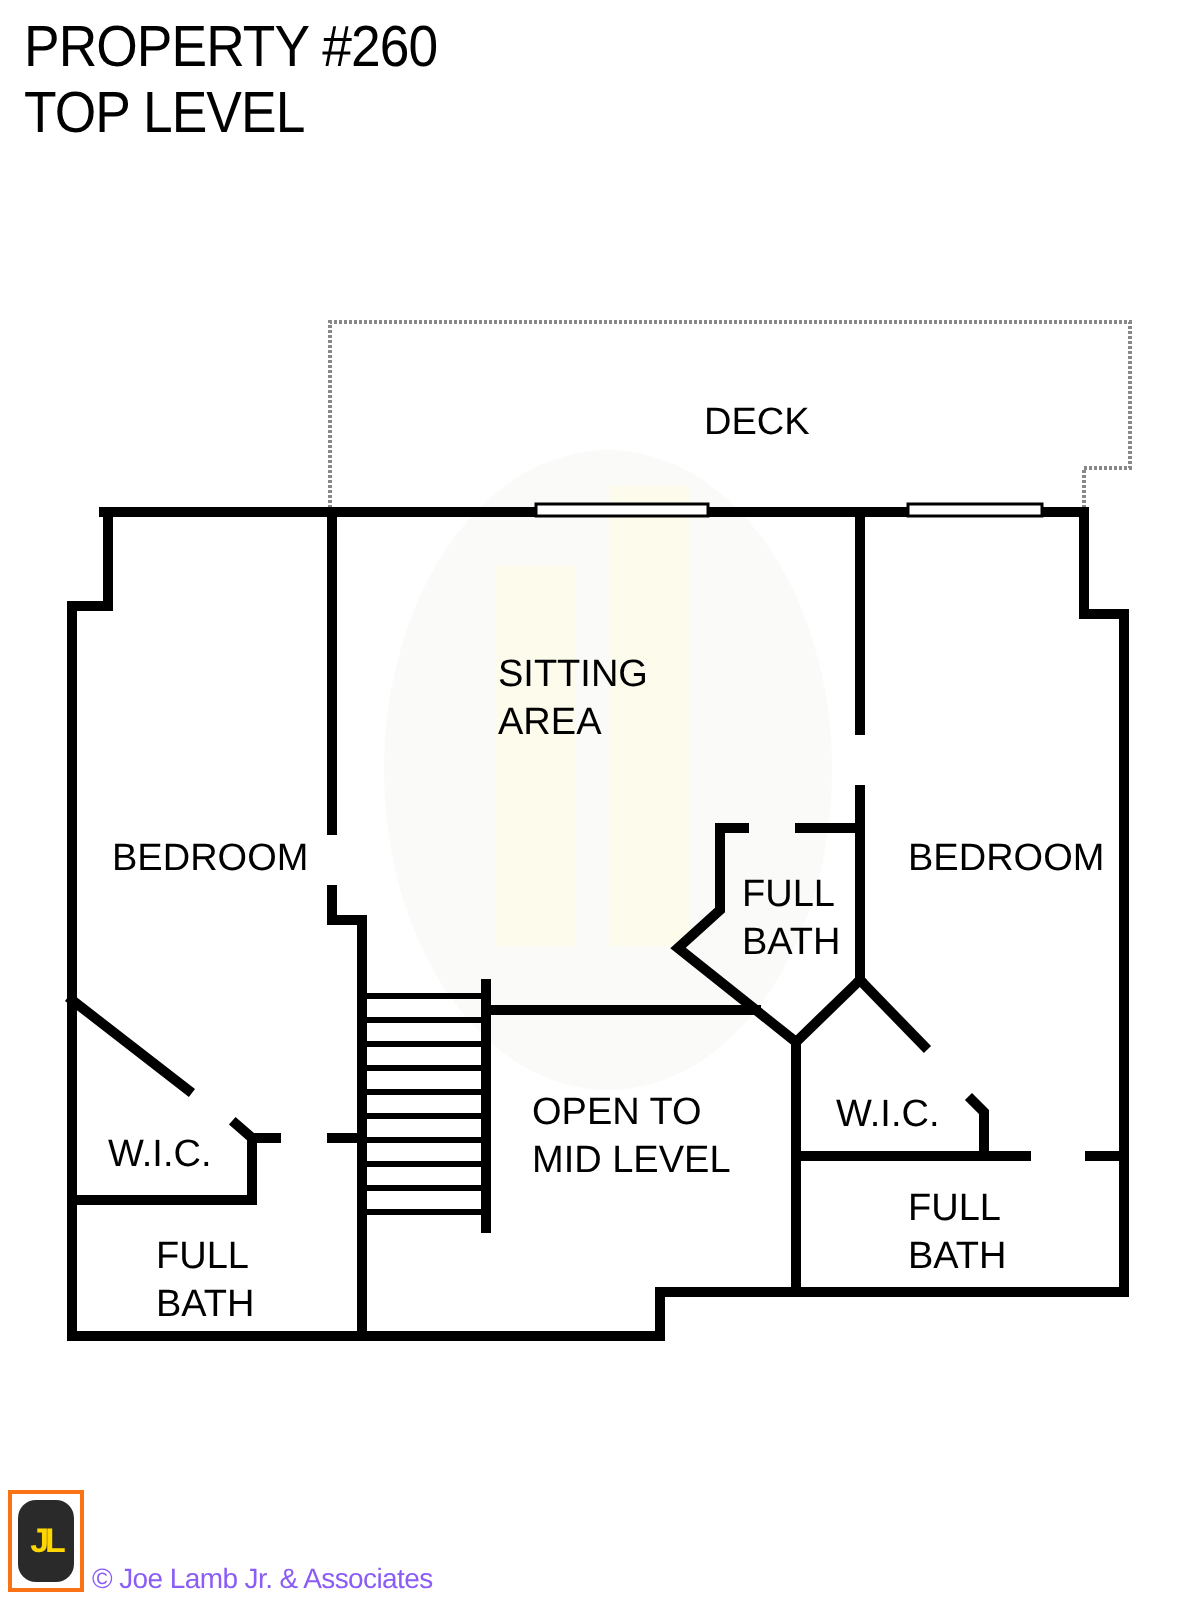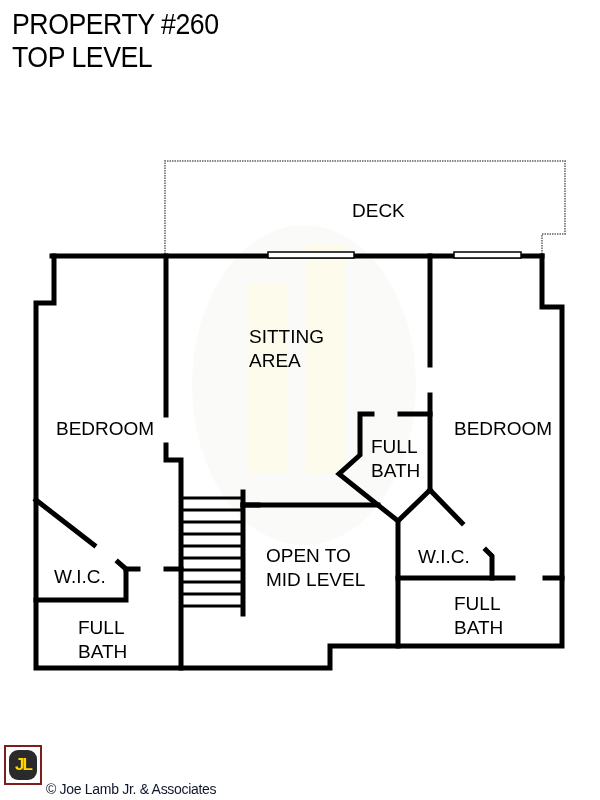--- a/index.html
+++ b/index.html
@@ -1,21 +1,21 @@
 <!DOCTYPE html>
 <html><head>
 <meta charset="utf-8">
 <style>
   html, body { margin:0; padding:0; background:#ffffff; }
   body { width:600px; height:800px; position:relative; overflow:hidden; font-family:"Liberation Sans", sans-serif; }
   .title { position:absolute; left:12px; font-size:29px; color:#000; letter-spacing:-0.5px; transform:scaleX(0.92); transform-origin:left; line-height:1; }
   #plan { position:absolute; left:0; top:0; }
   .lbl { font-family:"Liberation Sans", sans-serif; font-size:19px; fill:#000; }
-  .footer-text { position:absolute; left:46px; top:781px; font-size:14px; color:#0f172a; letter-spacing:-0.3px; }
-  .logo { position:absolute; left:4px; top:745px; width:38px; height:40px; background:#fff; border:2px solid #7f1d1d; box-sizing:border-box; }
+  .footer-text { position:absolute; left:46px; top:781px; font-size:14px; color:#8b5cf6; letter-spacing:-0.3px; }
+  .logo { position:absolute; left:4px; top:745px; width:38px; height:51px; background:#fff; border:2px solid #f97316; box-sizing:border-box; }
   .logo-inner { position:absolute; left:3px; top:3px; right:3px; bottom:3px; background:#2a2a2a; border-radius:9px; color:#ffd600; font-weight:bold; font-size:17px; display:flex; align-items:center; justify-content:center; letter-spacing:-2px; font-family:"Liberation Sans", sans-serif; }
 </style>
 </head>
 <body>
 
 <div class="title" style="top:10px;">PROPERTY #260</div>
 <div class="title" style="top:43px;">TOP LEVEL</div>
 
 <svg id="plan" width="600" height="800" viewBox="0 0 600 800">
 

